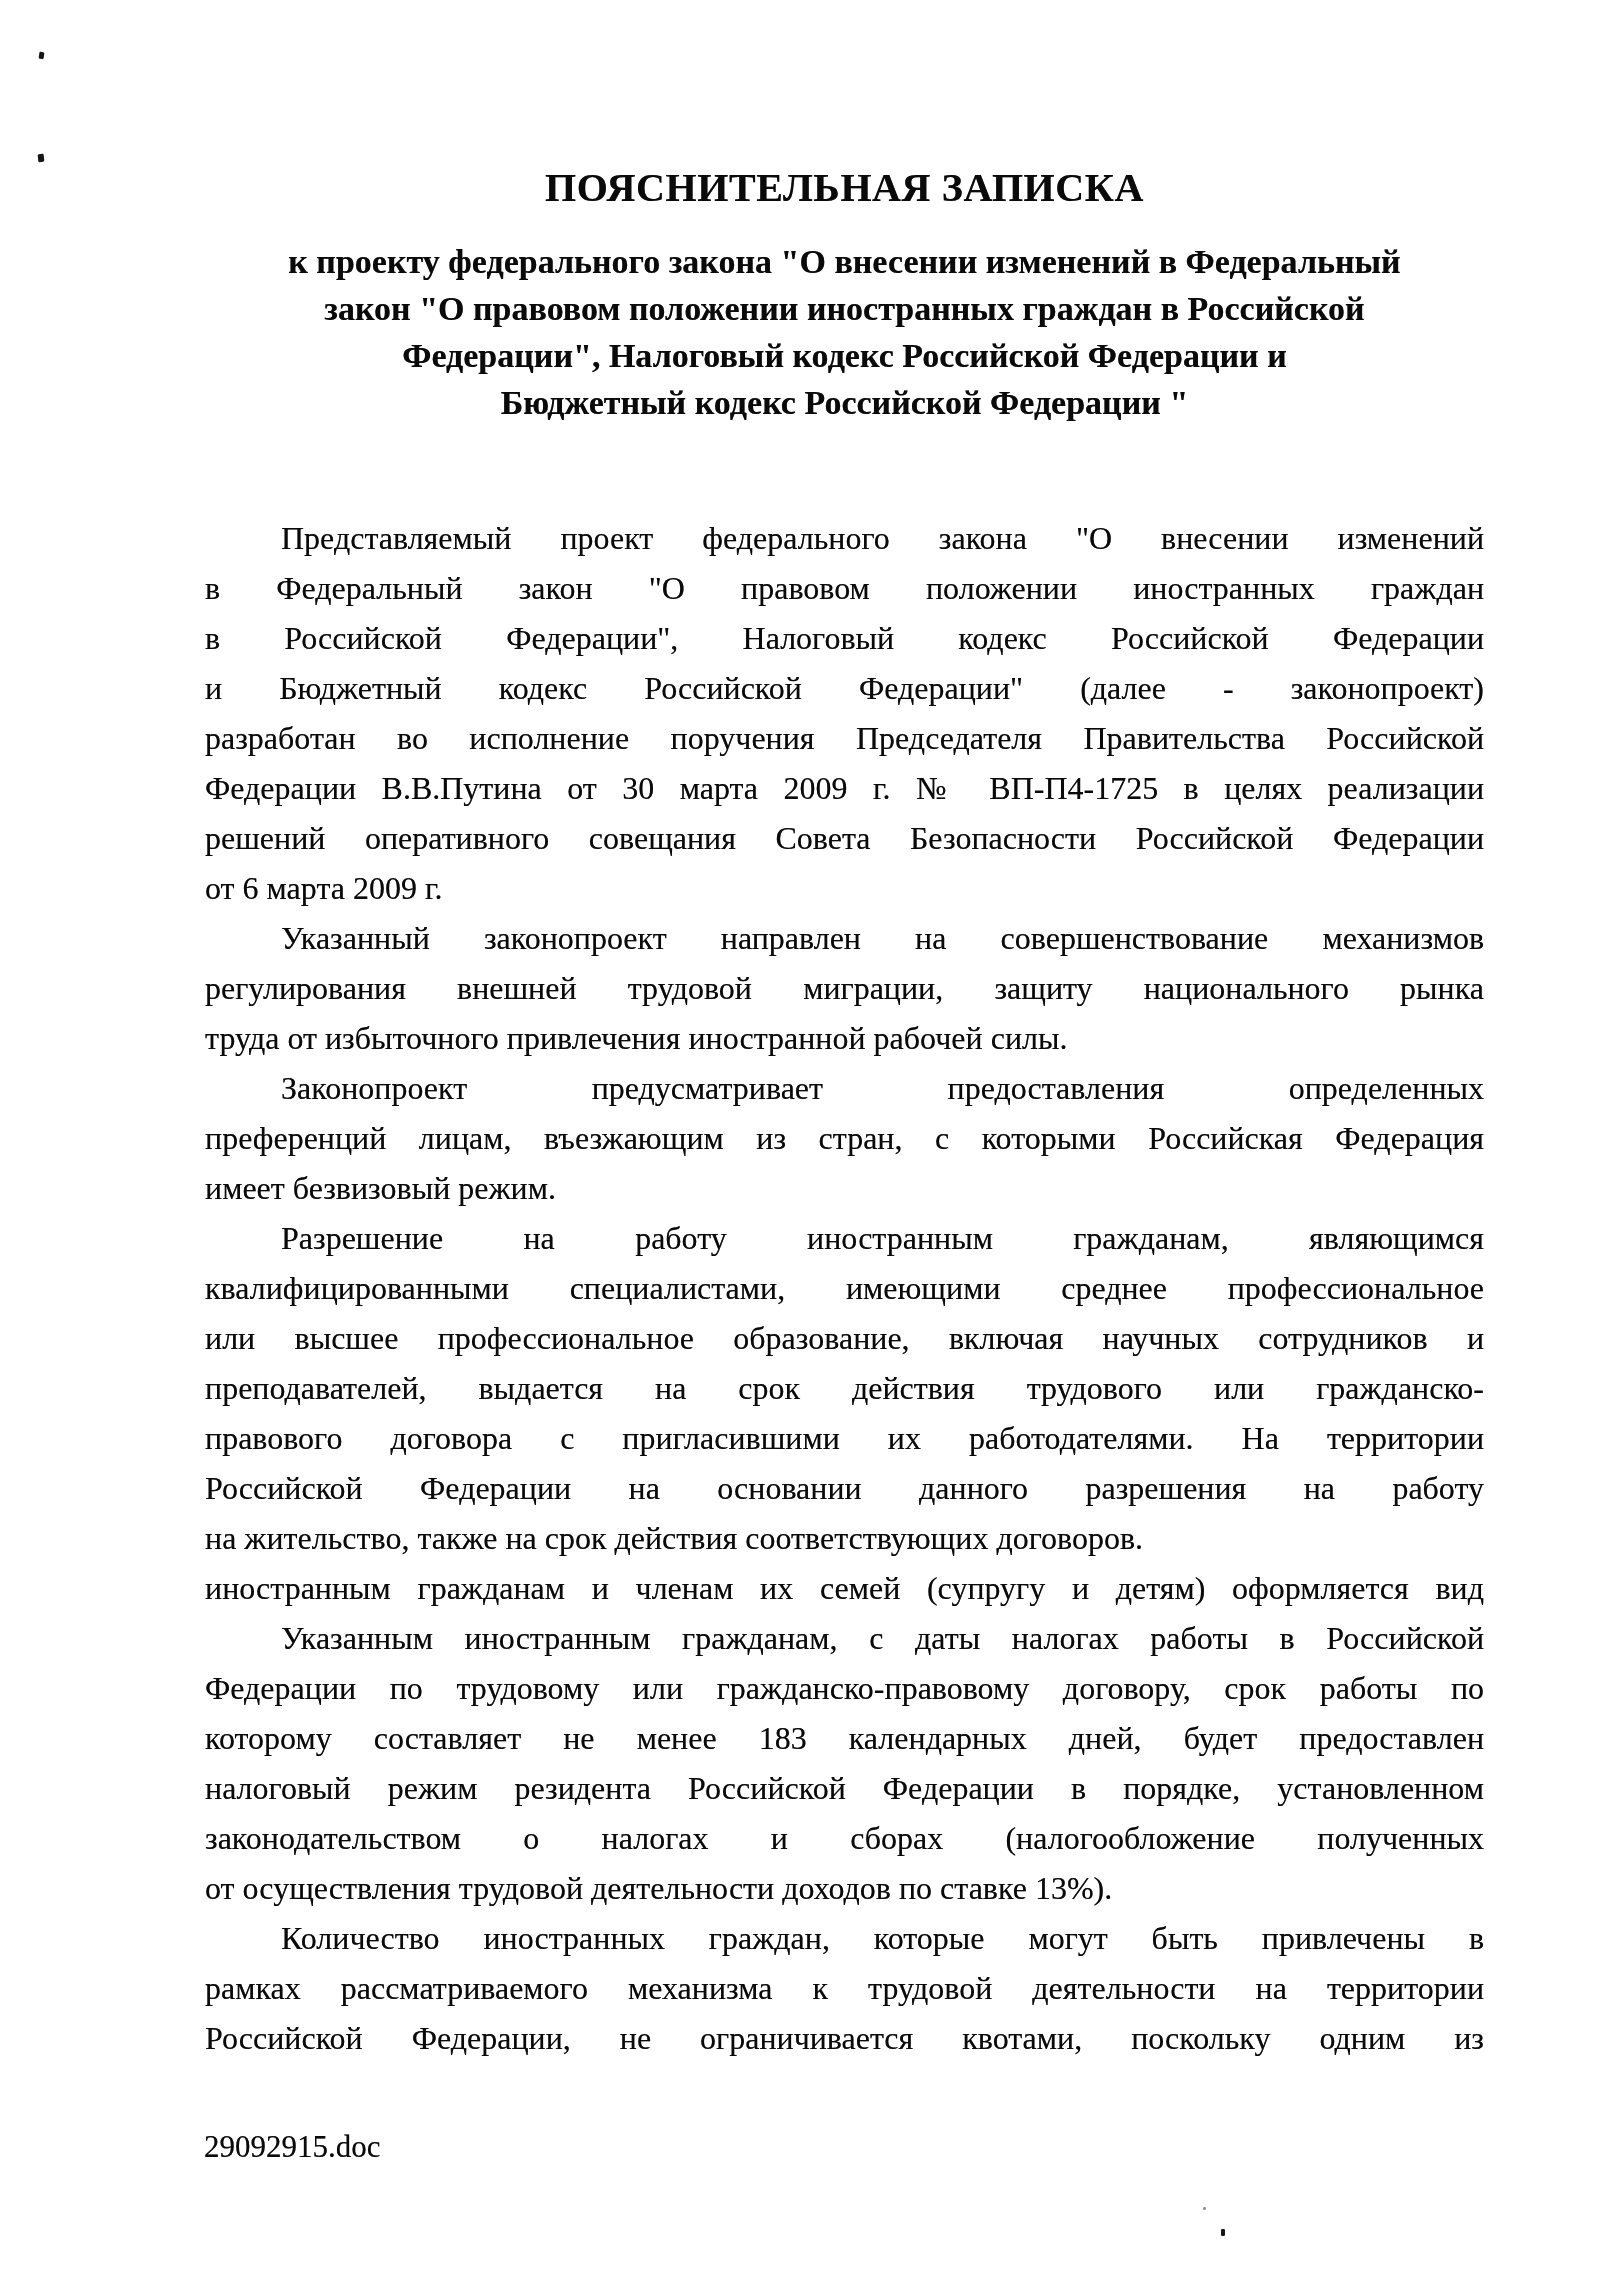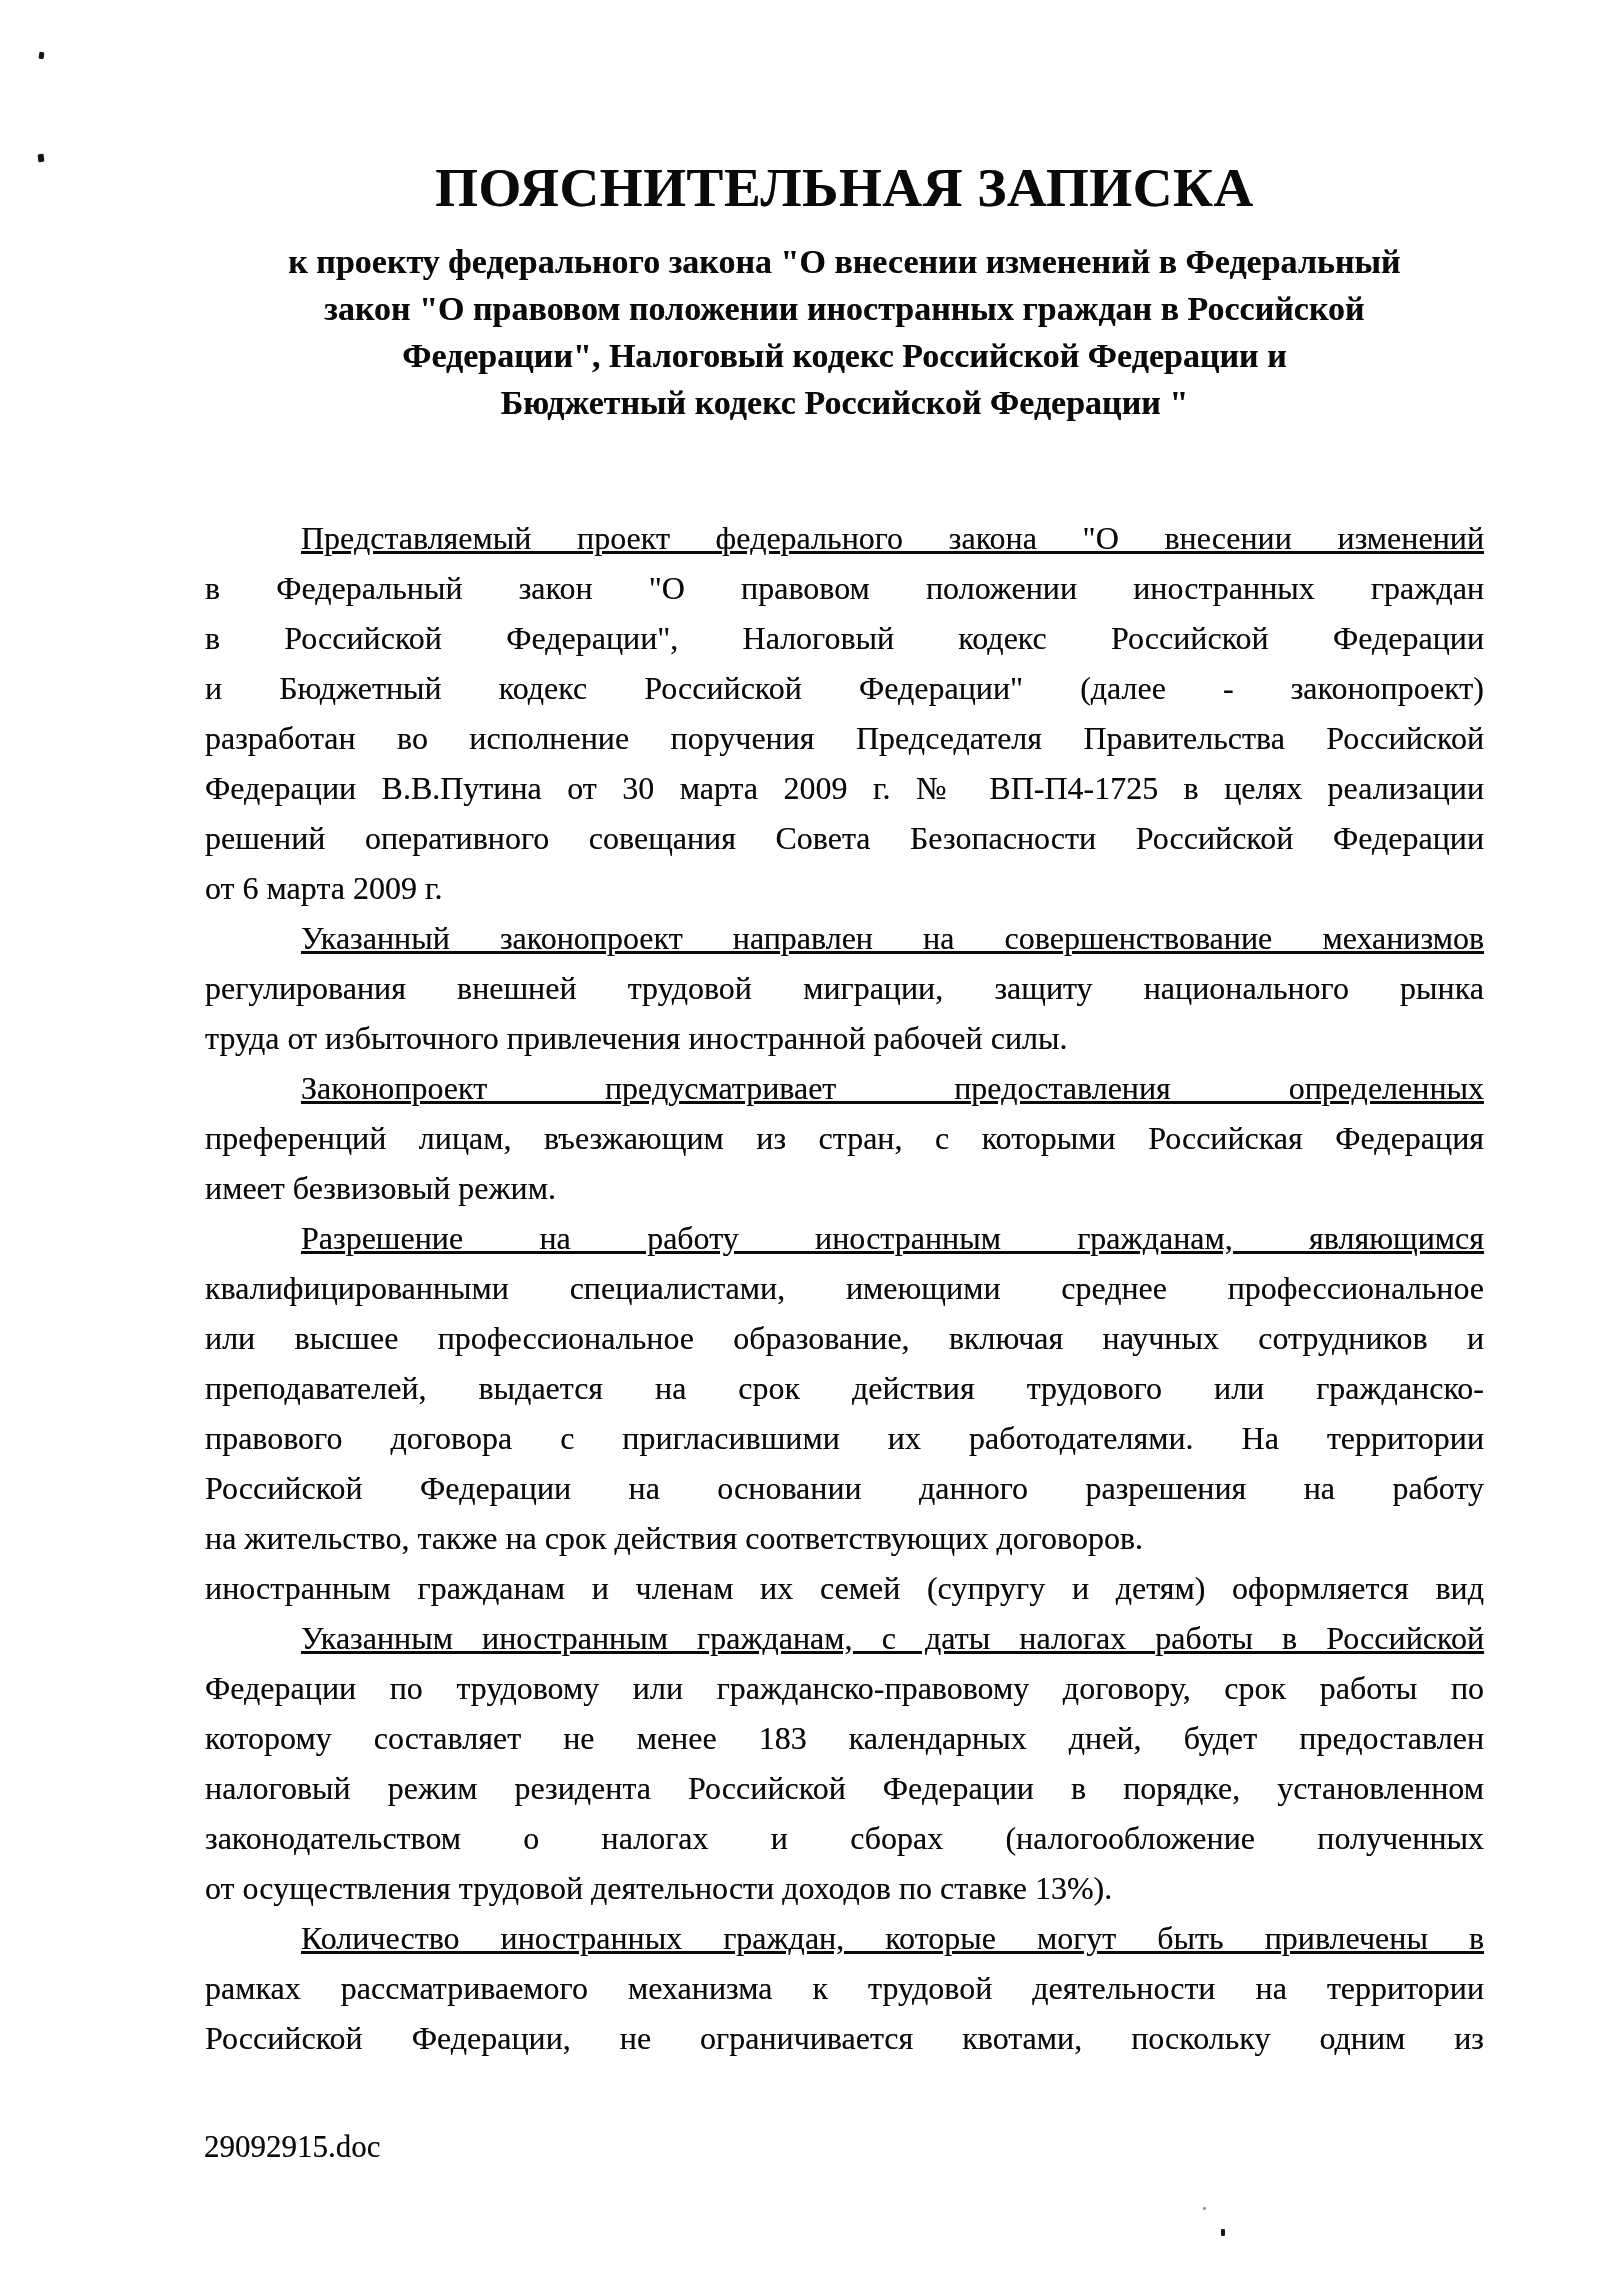--- a/index.html
+++ b/index.html
@@ -19,21 +19,21 @@
   }
   .content {
     position: absolute;
     left: 205px;
     top: 167px;
     width: 1279px;
   }
   .doc-title {
     text-align: center;
     font-weight: bold;
-    font-size: 55px;
+    font-size: 40px;
     line-height: 41px;
     letter-spacing: 0.6px;
     white-space: nowrap;
   }
   .doc-subtitle {
     margin-top: 30px;
     font-weight: bold;
     font-size: 34px;
     line-height: 47px;
   }
@@ -45,22 +45,21 @@
     margin-top: 87px;
     font-size: 32px;
     line-height: 50px;
   }
   .line {
     text-align: justify;
     text-align-last: justify;
     text-justify: inter-word;
   }
   .line.firstline {
-    margin-left: 96px;
-    text-decoration: underline;
+    margin-left: 76px;
   }
   .line.lastline {
     text-align-last: left;
   }
   .doc-footer {
     position: absolute;
     left: 204px;
     top: 2133px;
     font-size: 31px;
     line-height: 28.5px;

